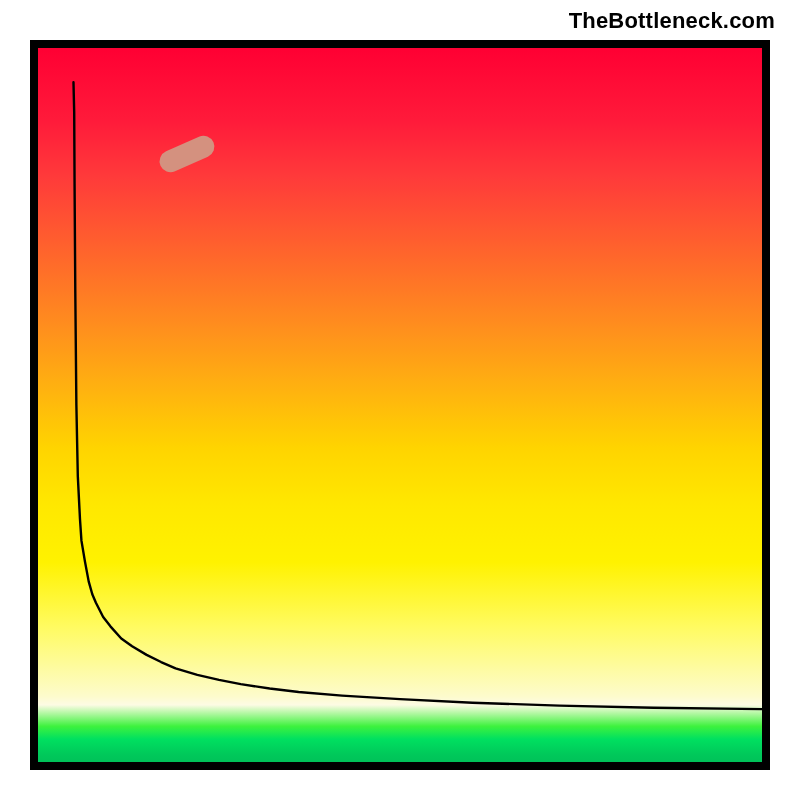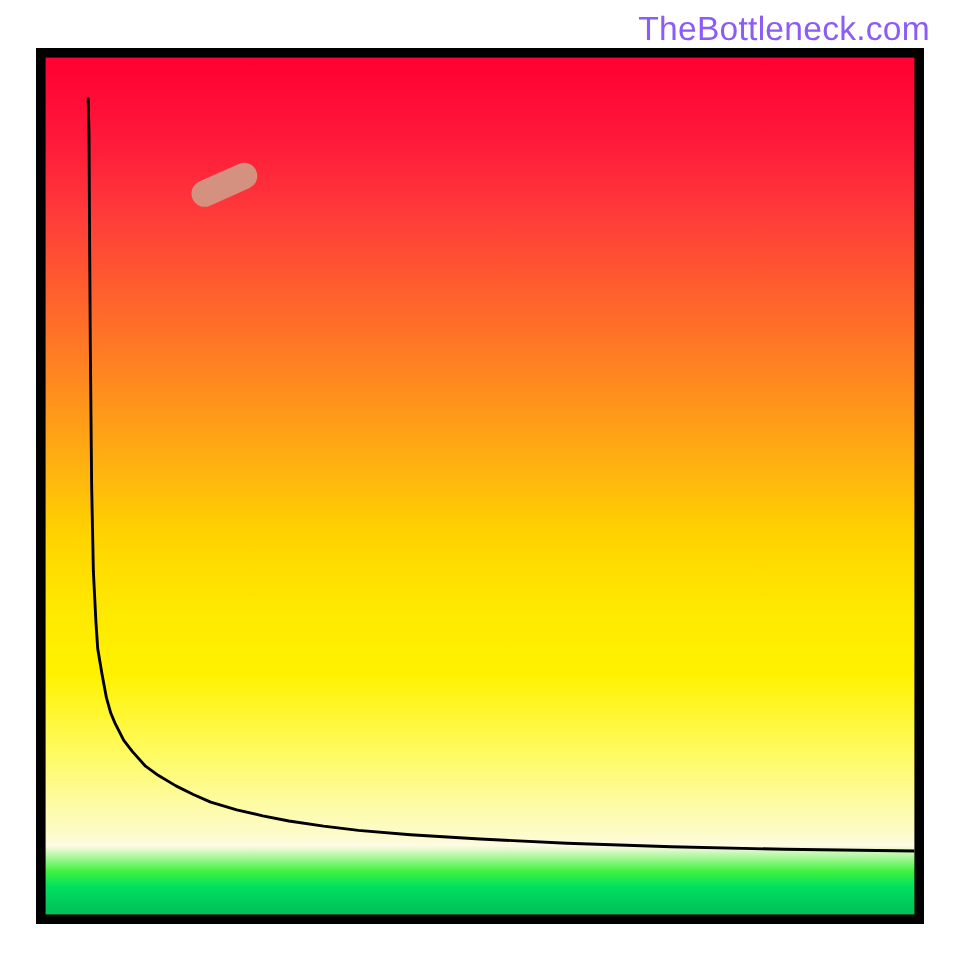--- a/index.html
+++ b/index.html
@@ -64,23 +64,23 @@
     height: 22px;
     background: #d4917f;
     border-radius: 11px;
     transform: translate(-50%, -50%) rotate(-24deg);
     pointer-events: none;
   }
   .watermark {
     position: absolute;
     top: 8px;
     right: 25px;
-    font-size: 28px;
-    font-weight: 400;
-    color: #8b5cf6;
+    font-size: 22px;
+    font-weight: 700;
+    color: #000000;
     letter-spacing: 0.2px;
   }
 </style>
 </head>
 <body>
 
 <div class="plot">
   <div class="watermark">TheBottleneck.com</div>
 
   <div class="frame">

